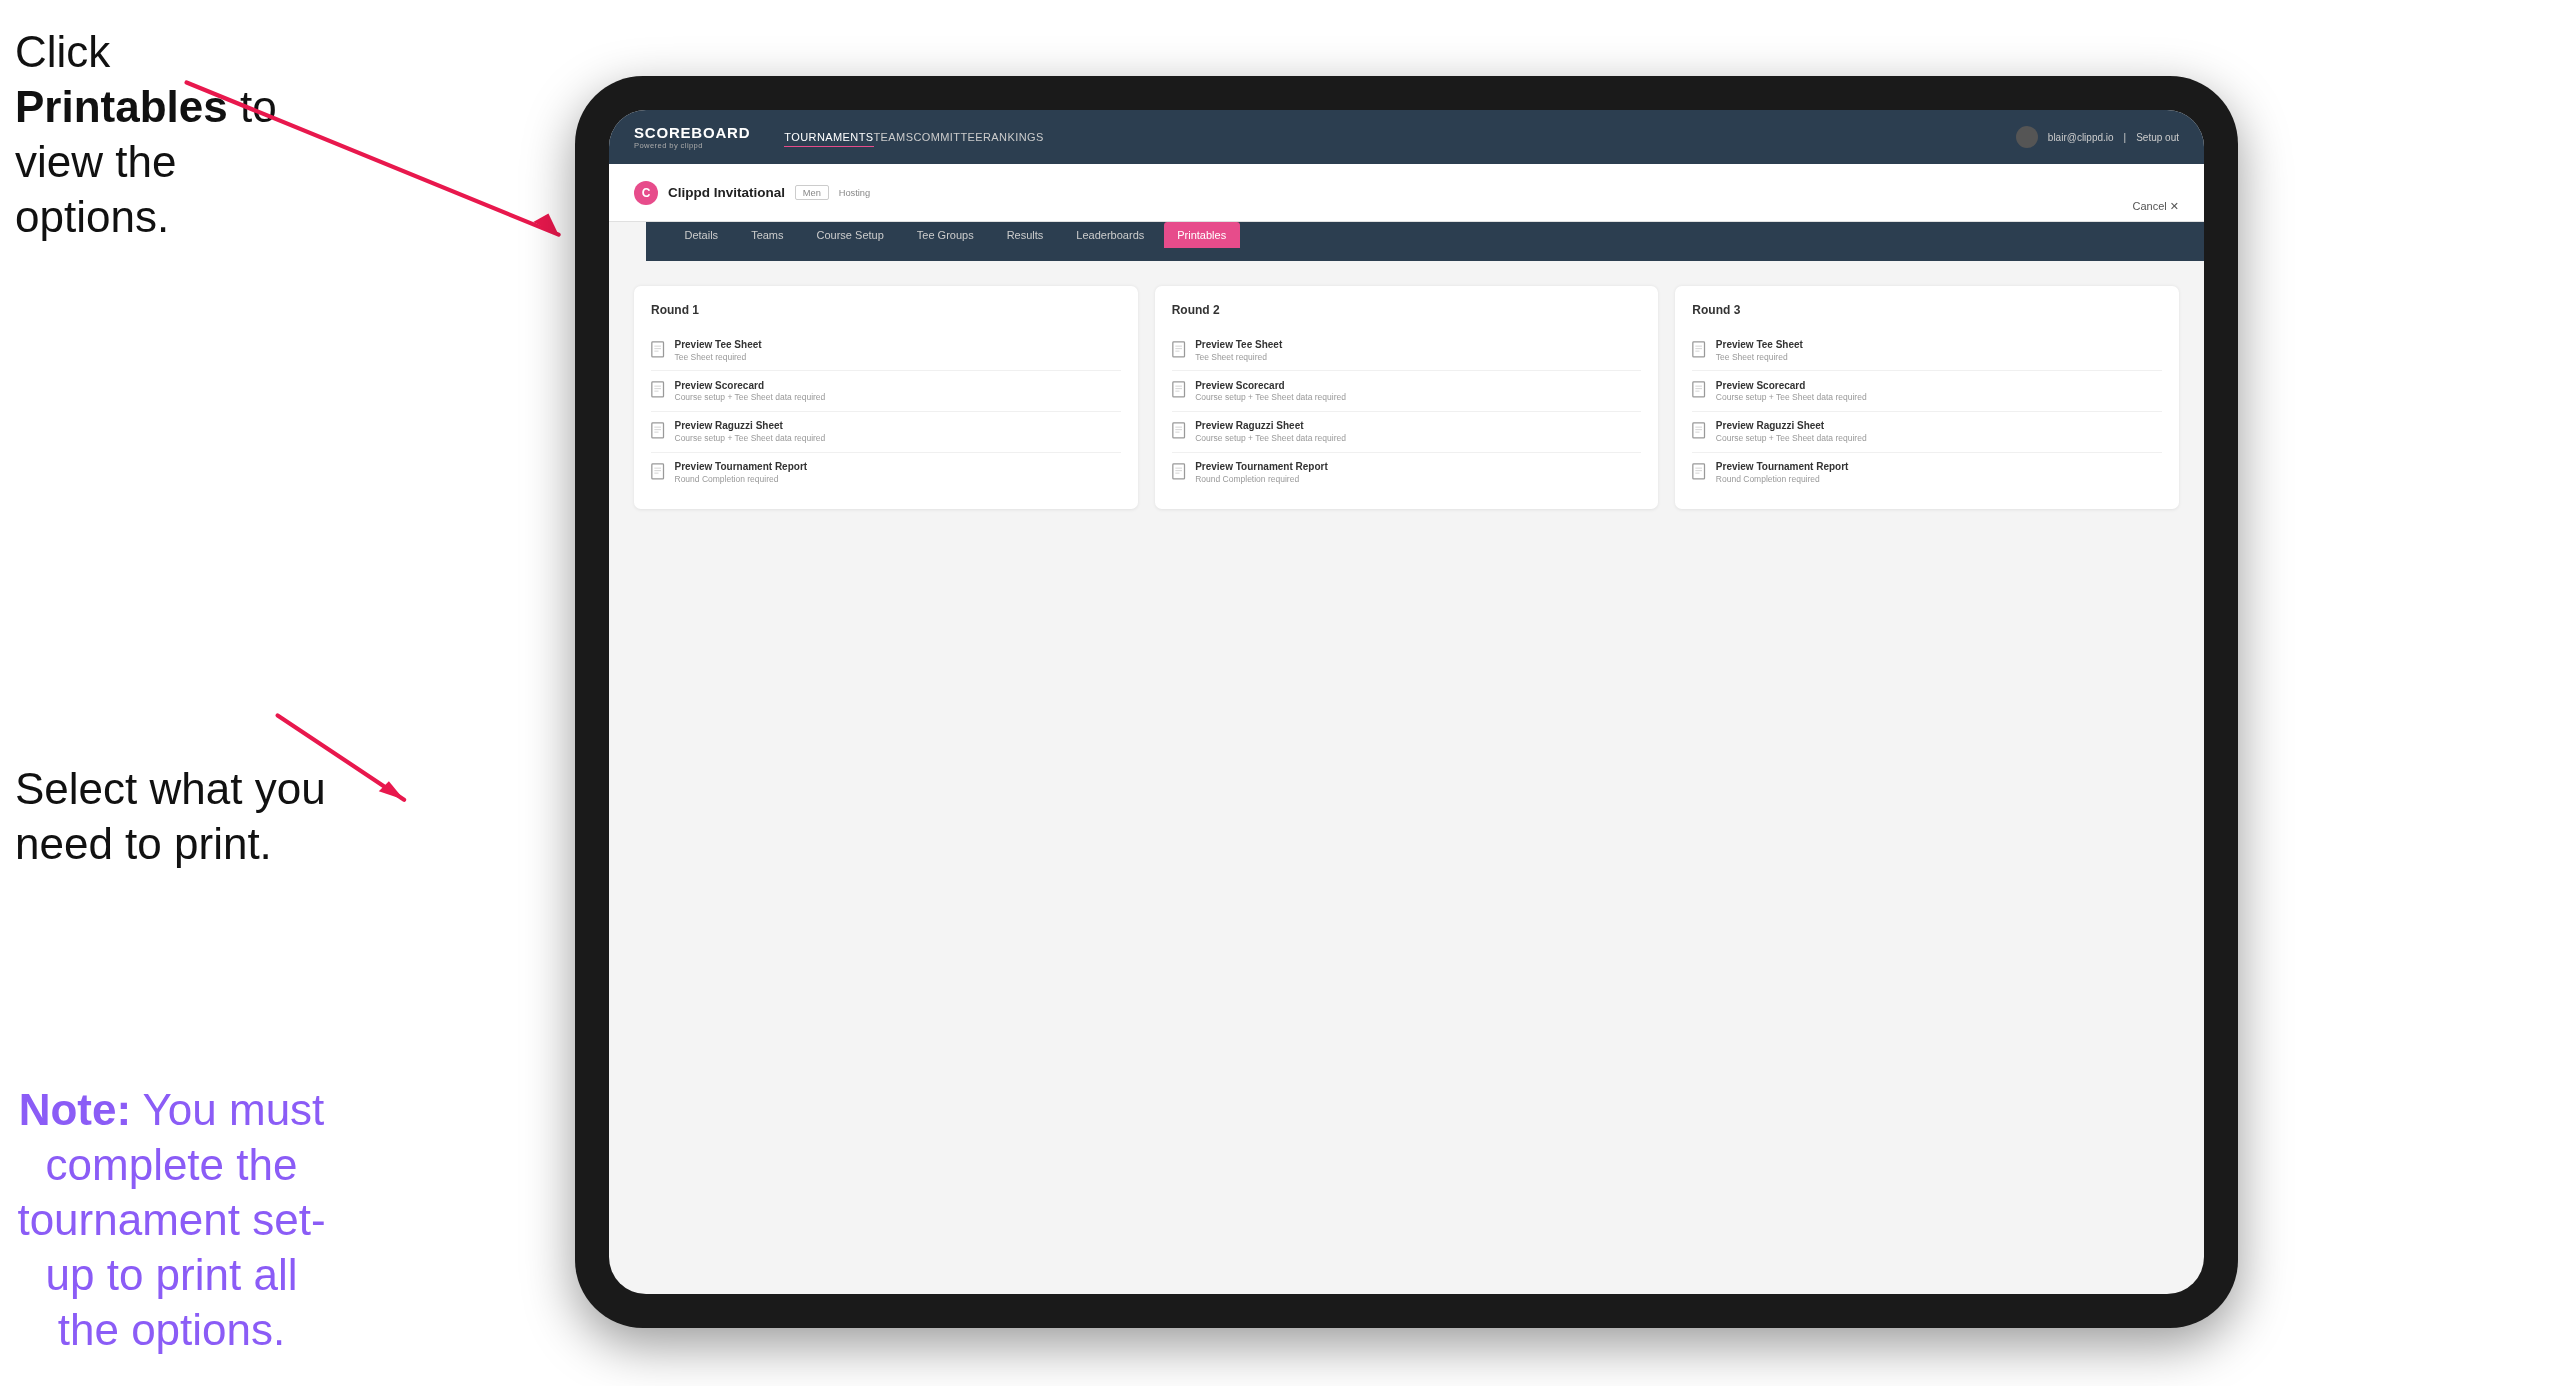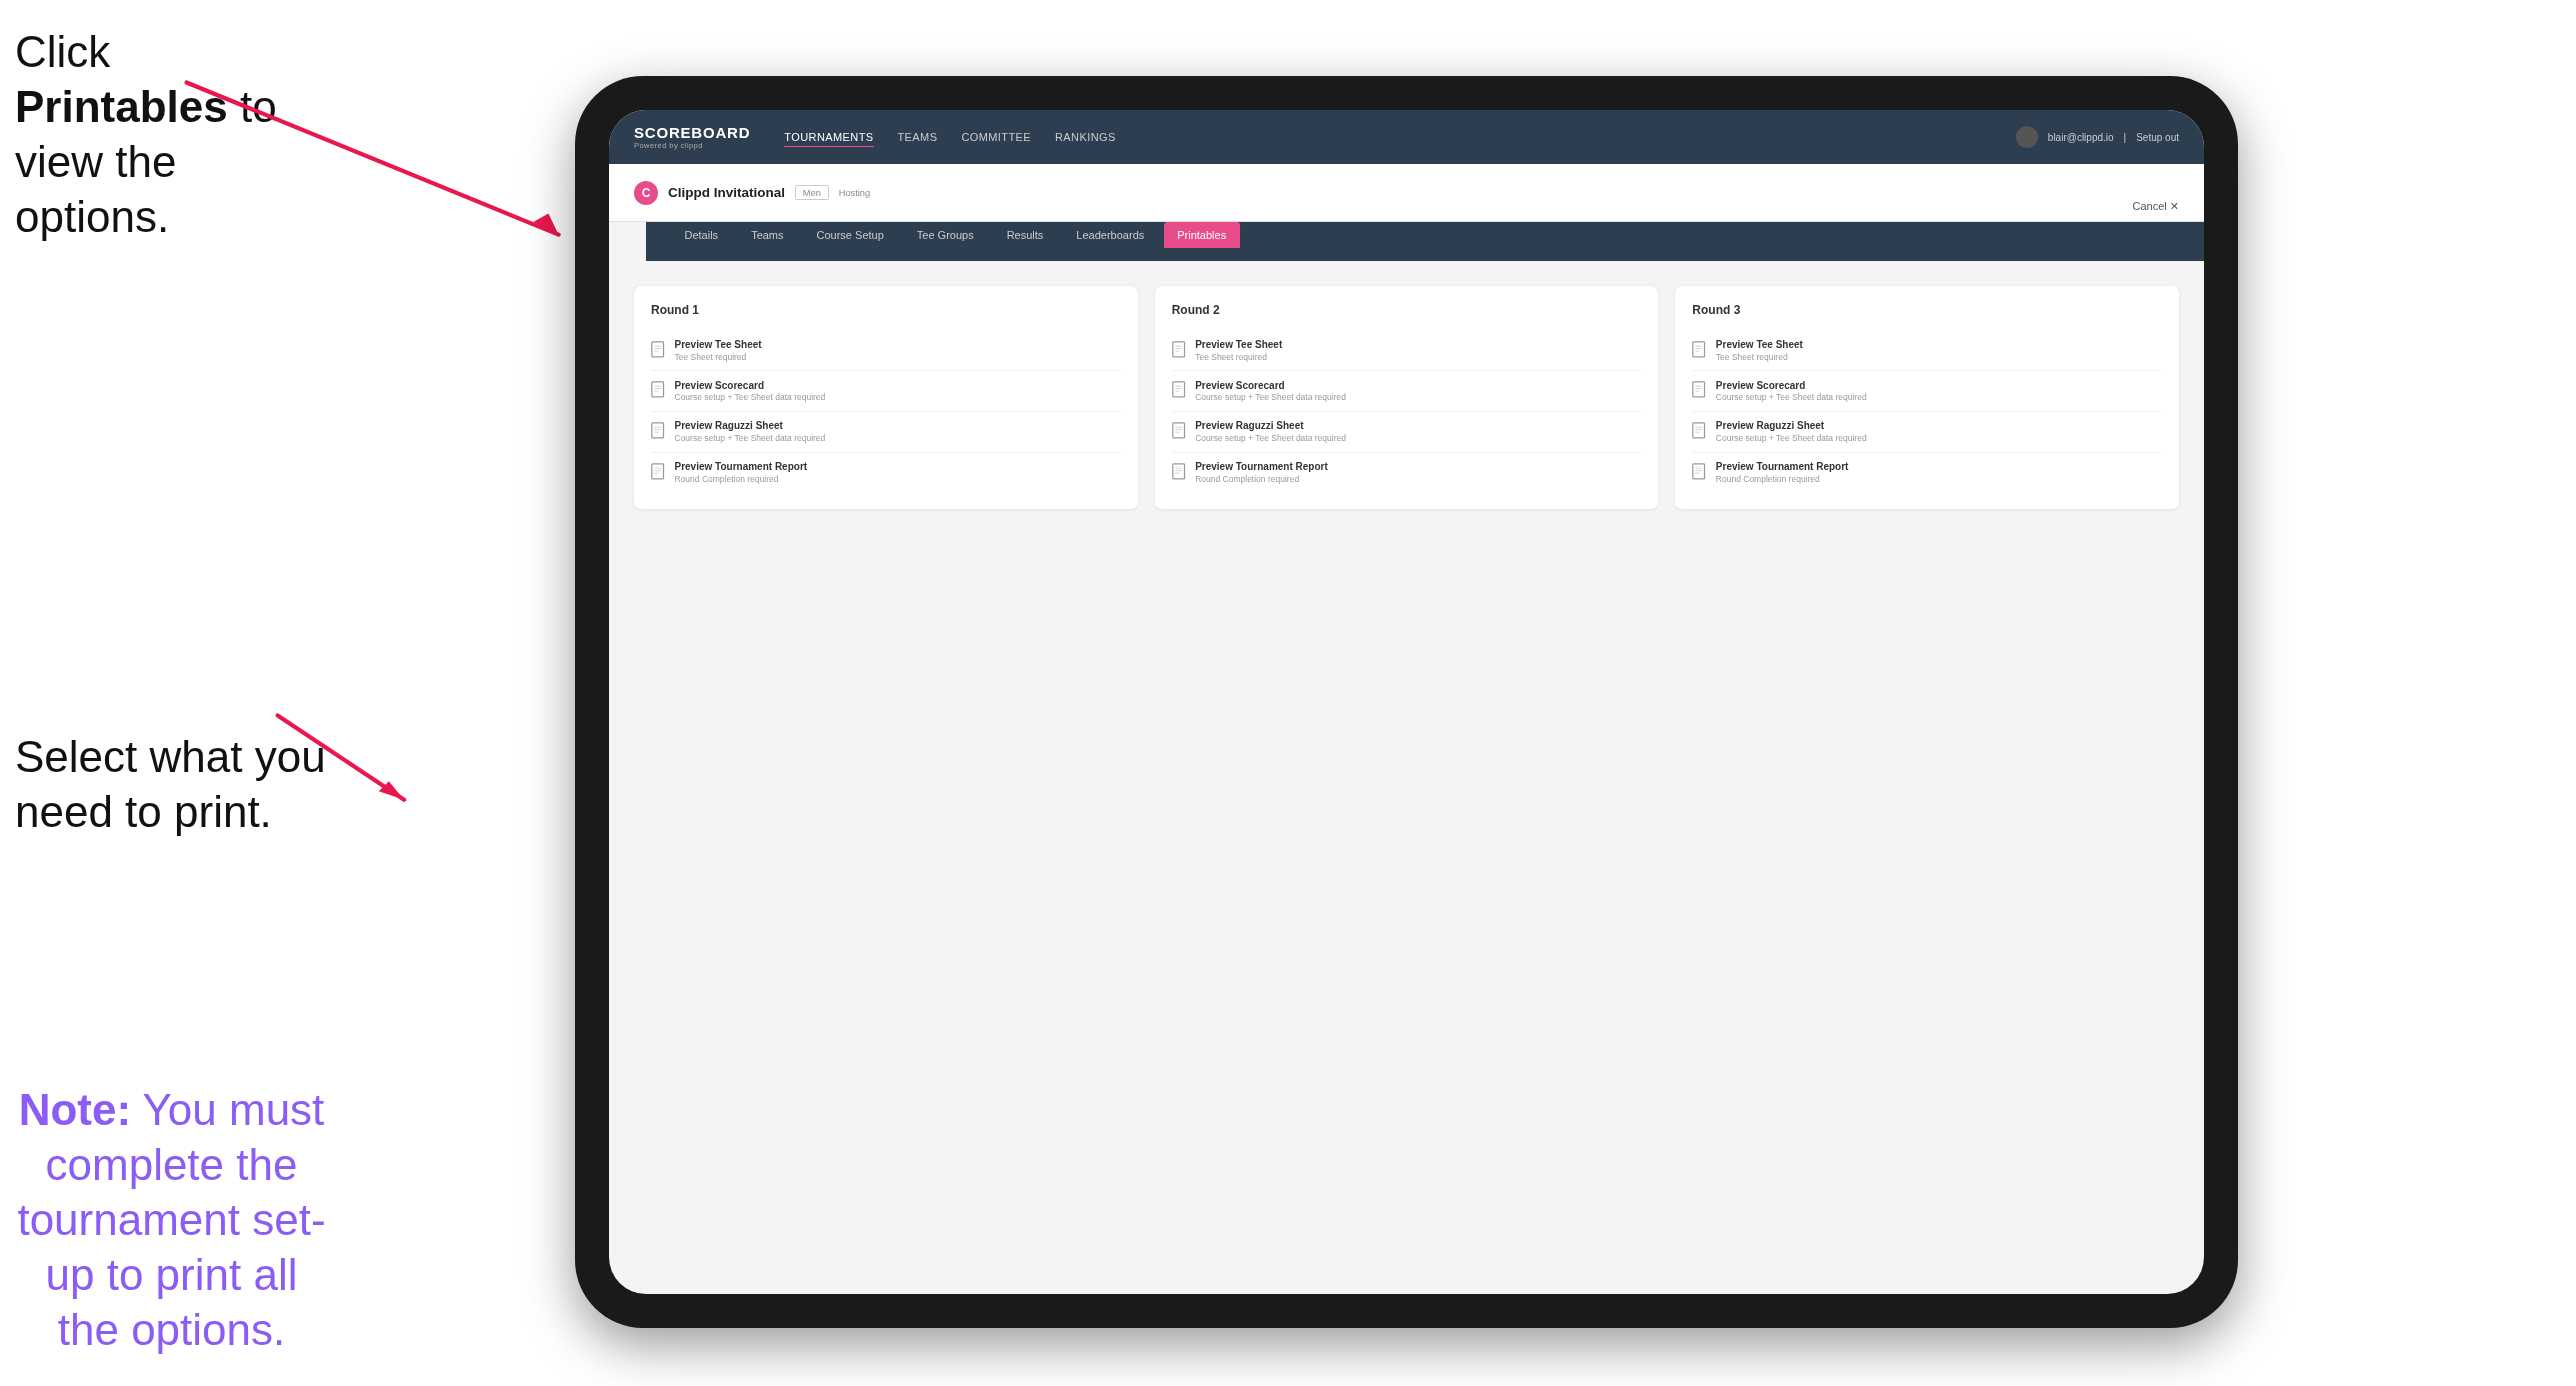--- a/index.html
+++ b/index.html
@@ -19,21 +19,21 @@
       left: 15px;
       font-size: 44px;
       line-height: 1.25;
       color: #111;
       width: 288px;
     }
     .instruction-top strong { font-weight: 800; }
 
     .instruction-middle {
       position: absolute;
-      top: 729px;
+      top: 761px;
       left: 15px;
       font-size: 44px;
       line-height: 1.25;
       color: #111;
       width: 313px;
     }
 
     .instruction-bottom {
       position: absolute;
       top: 1082px;
@@ -89,21 +89,20 @@
       color: white;
     }
     .logo-sub {
       font-size: 7.6px;
       color: #aaa;
       letter-spacing: 0.4px;
     }
 
     .nav-items {
       display: flex;
-      gap: 24px;
       flex: 1;
     }
 
     .nav-item {
       color: #ccc;
       font-size: 11px;
       font-weight: 500;
       letter-spacing: 0.4px;
       cursor: pointer;
       padding: 3.4px 0;

